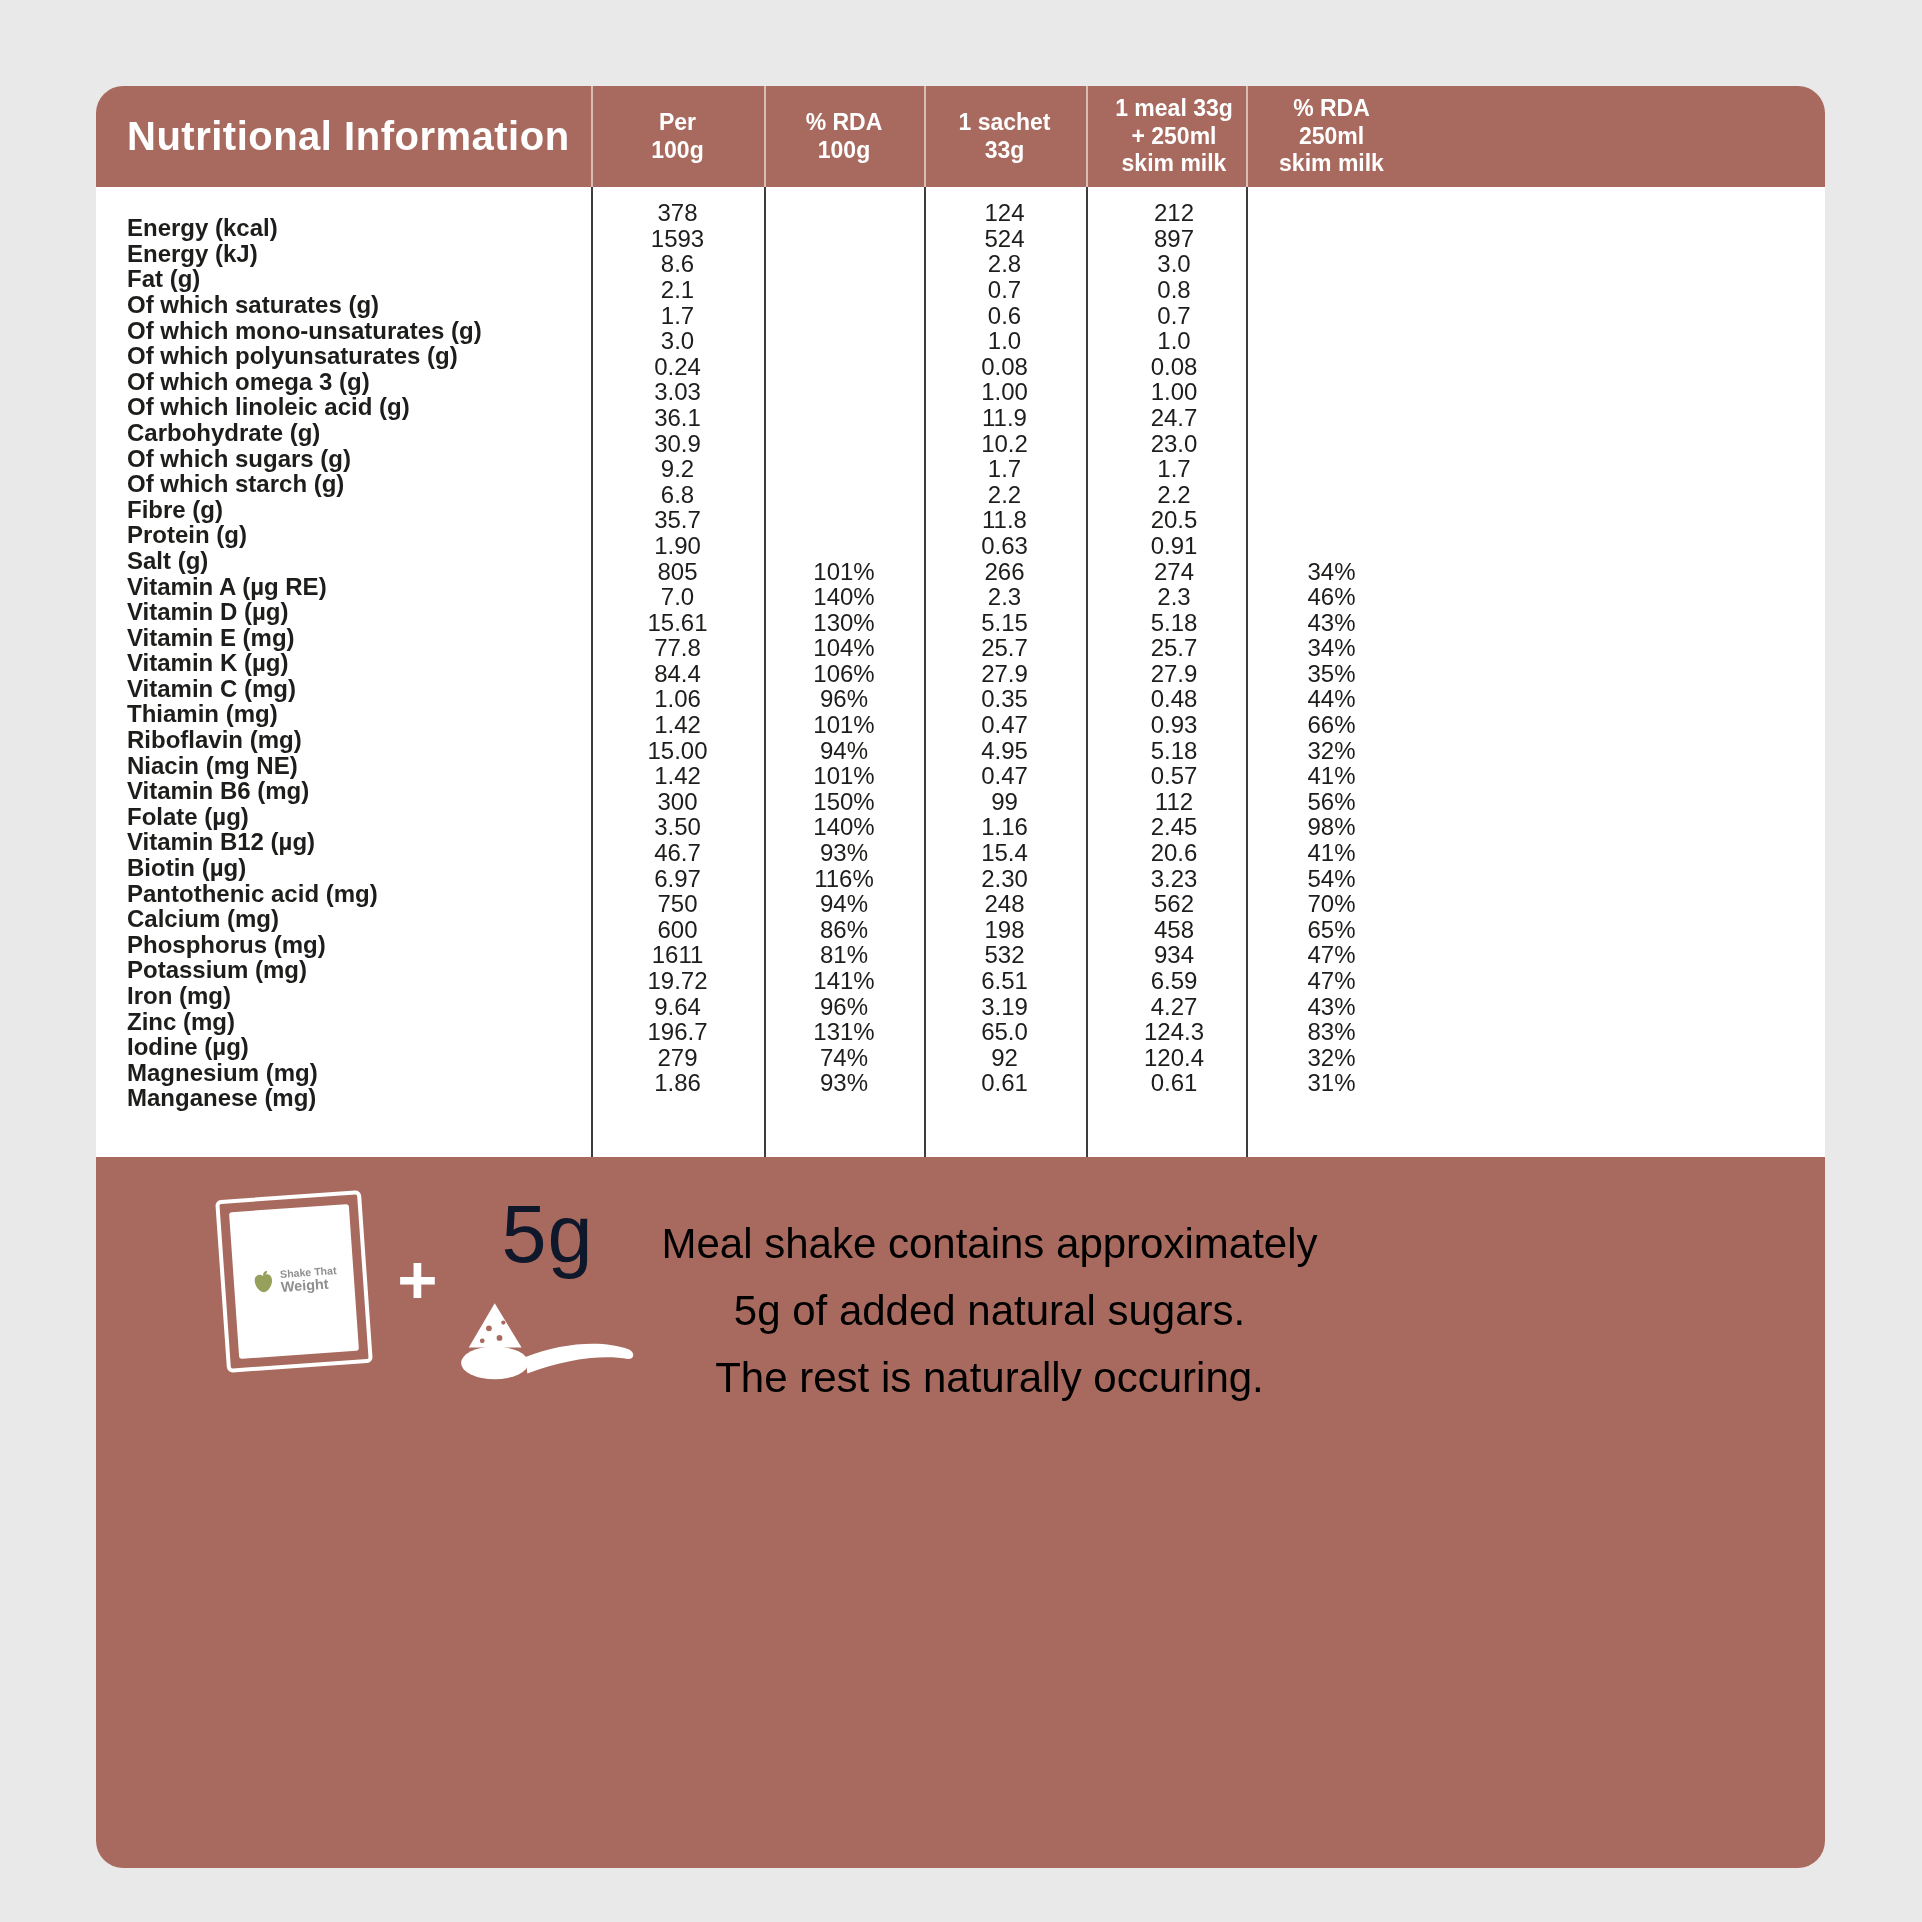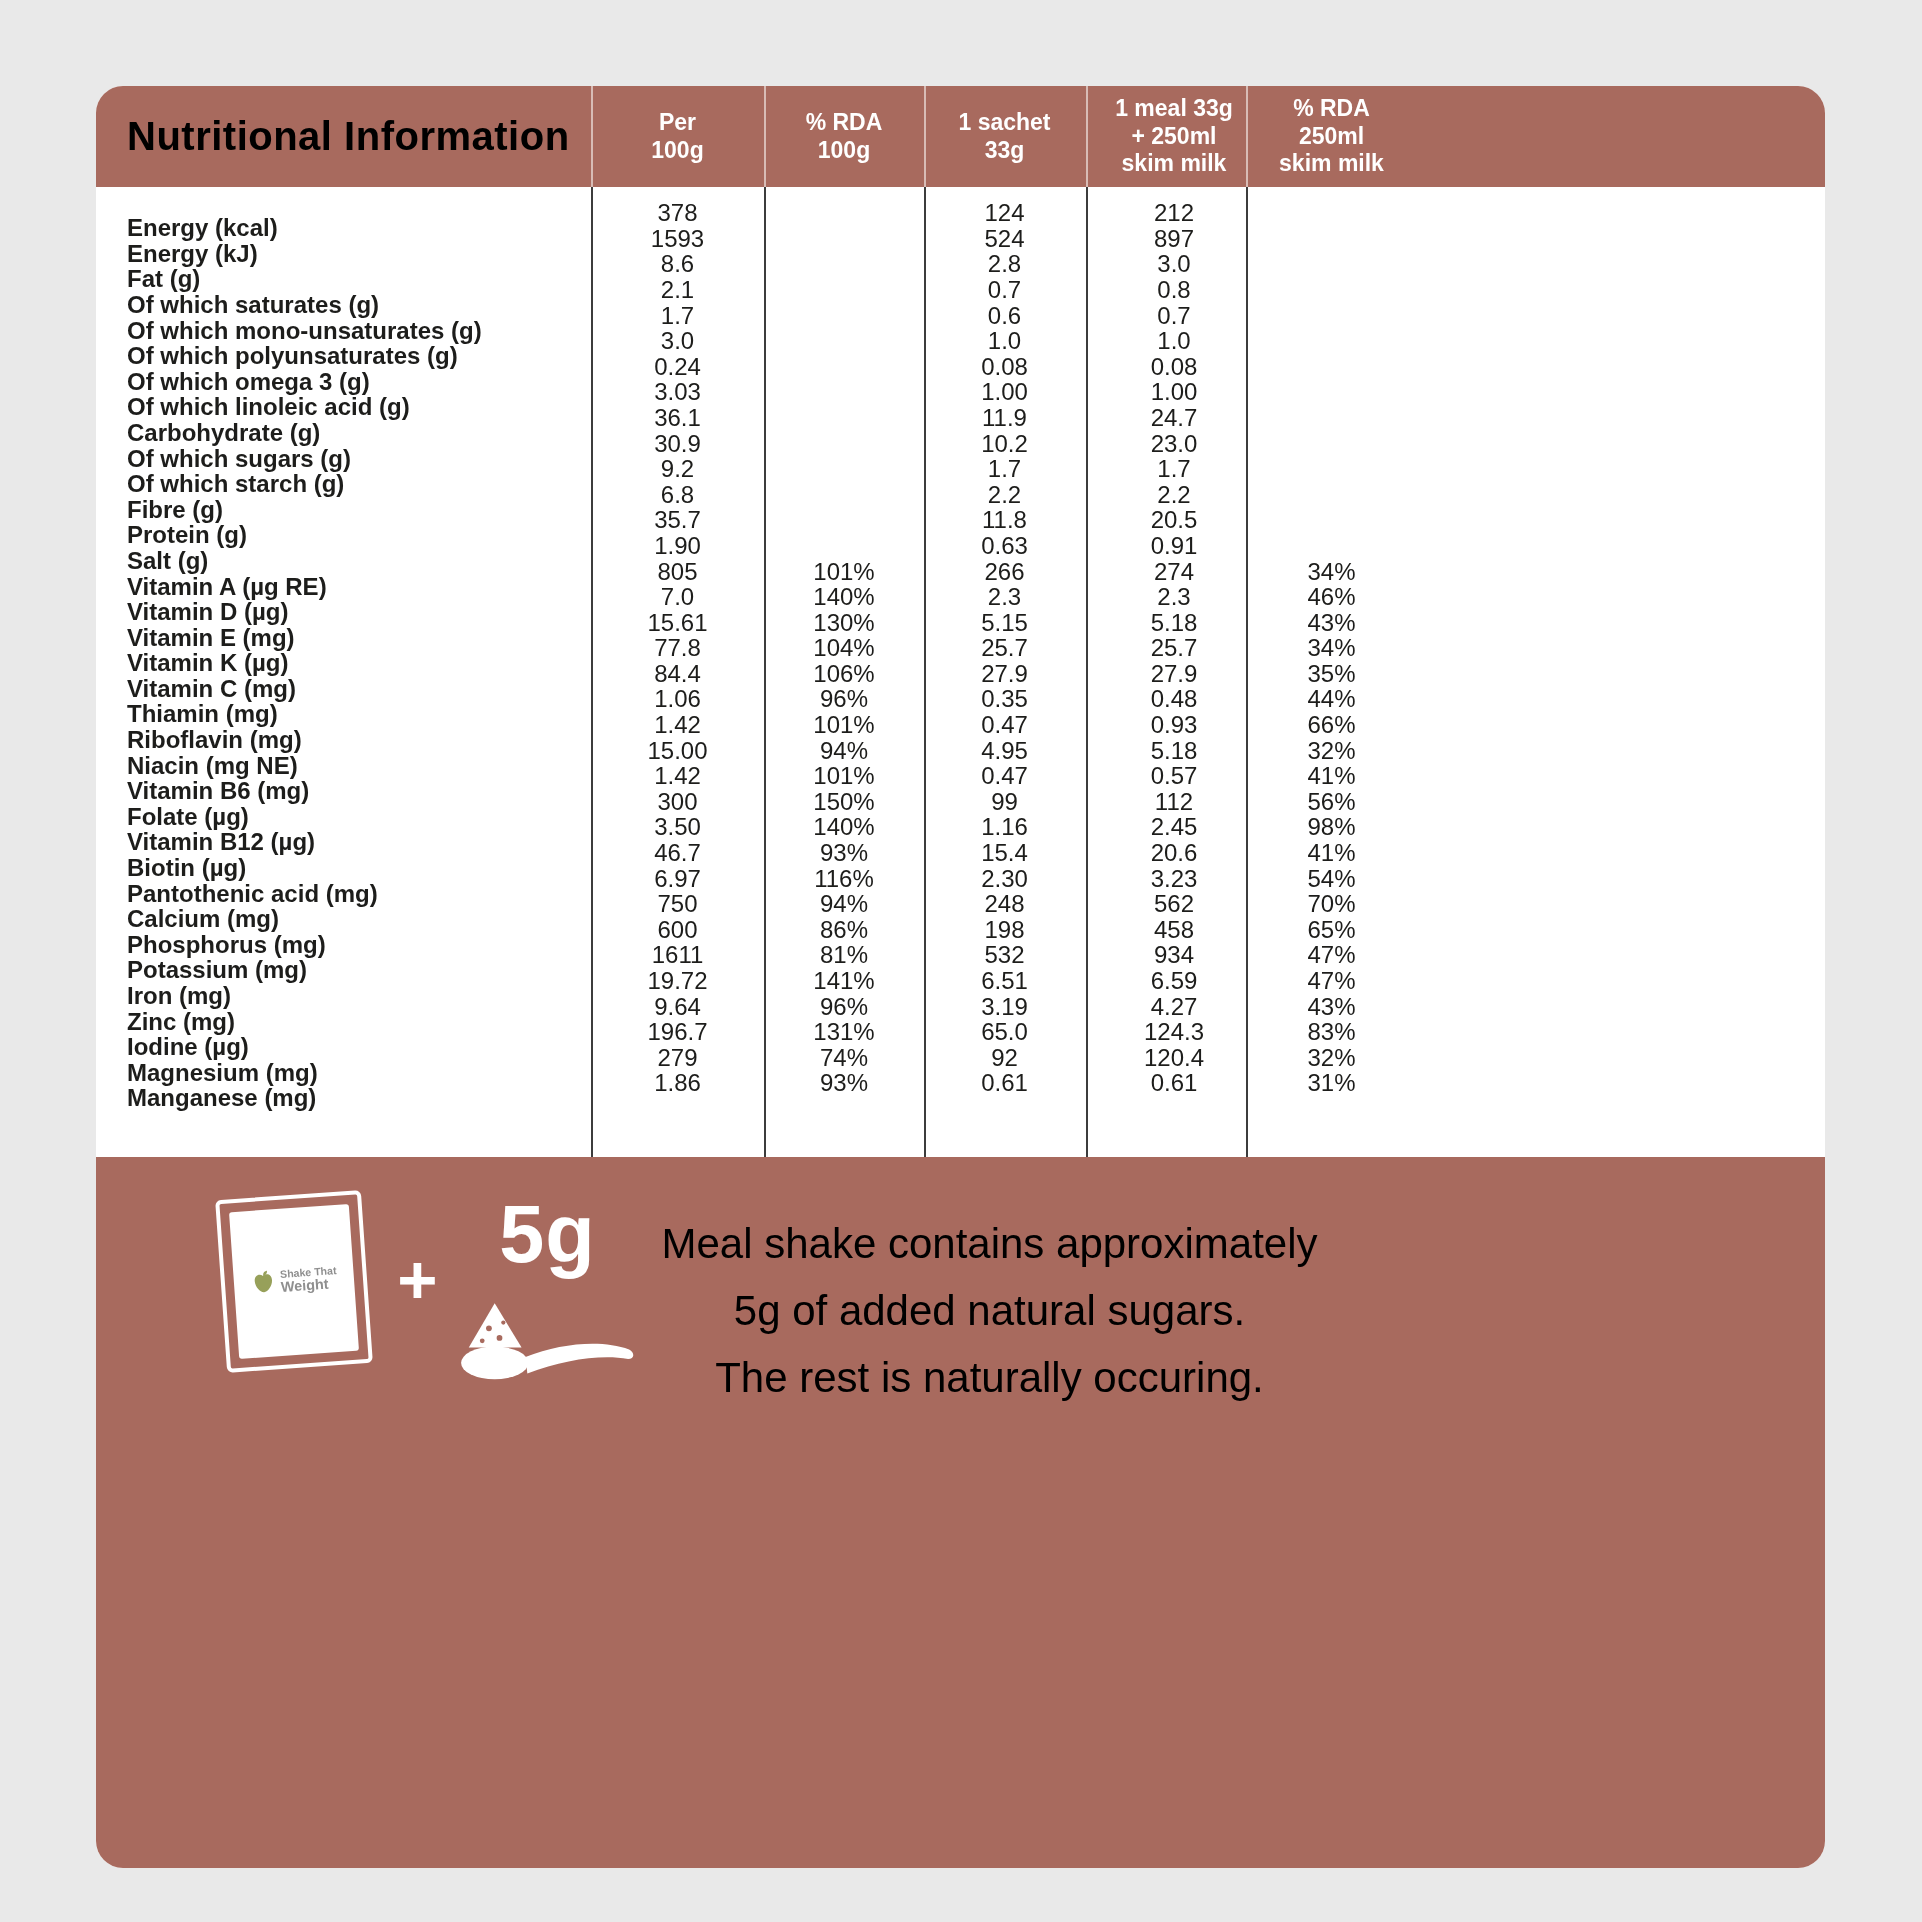--- a/index.html
+++ b/index.html
@@ -13,21 +13,21 @@
     position:absolute; left:96px; top:86px; width:1729px; height:1782px;
     background:#ffffff; border-radius:27px; overflow:hidden;
   }
   
   .hdr {
     position:relative; height:101px; background:#a86a5e; width:100%;
   }
   .hdr-title {
     position:absolute; left:31px; top:0; height:101px;
     display:flex; align-items:center;
-    color:#000000; font-size:40px; font-weight:bold; letter-spacing:0.5px;
+    color:#ffffff; font-size:40px; font-weight:bold; letter-spacing:0.5px;
     white-space:nowrap;
   }
   .col-head {
     position:absolute; top:0; height:101px;
     display:flex; align-items:center; justify-content:center; text-align:center;
     color:#ffffff; font-weight:bold; font-size:23px; line-height:1.2;
     white-space:pre-line;
   }
   .hdr-div {
     position:absolute; top:0; width:1.9px; height:101px;
@@ -73,21 +73,21 @@
   .logo { display:flex; align-items:center; gap:4.8px; }
   .logo-text { display:flex; flex-direction:column; line-height:1.05; }
   .logo-line1 { font-size:10.6px; font-weight:bold; color:#8f8f8f; }
   .logo-line2 { font-size:14.4px; font-weight:bold; color:#8f8f8f; }
   .plus {
     position:absolute; left:288px; top:88px; width:67px; text-align:center;
     color:#ffffff; font-size:69px; font-weight:bold; line-height:1;
   }
   .scoop { position:absolute; left:360px; top:37px; width:183px; text-align:center; }
   .scoop-label {
-    color:#ffffff; font-size:81px; font-weight:bold; line-height:1; letter-spacing:1px;
+    color:#0f172a; font-size:81px; font-weight:normal; line-height:1; letter-spacing:1px;
   }
   .scoop svg { display:block; margin-top:13.4px; }
   .msg {
     position:absolute; left:509px; top:53px; width:769px; text-align:center;
   }
   .msg-line {
     color:#000000; font-size:42px; font-weight:normal; line-height:67px;
     white-space:nowrap;
   }
 </style>

